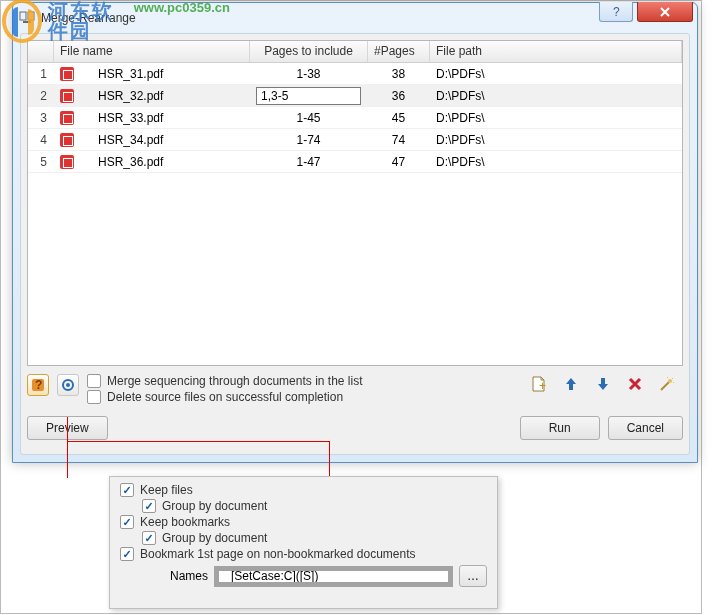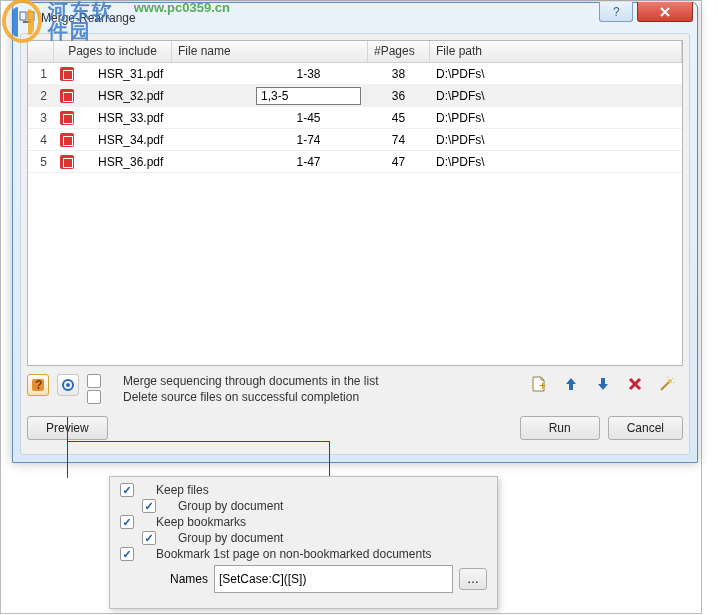--- a/index.html
+++ b/index.html
@@ -42,35 +42,35 @@
 .gc.c1 { display:flex; align-items:center; gap:24px; }
 .pdficon { width:14px; height:14px; display:inline-block; background:#d33; position:relative; border-radius:2px; }
 .pdficon::after { content:''; position:absolute; left:3px; top:3px; width:8px; height:8px; border:1px solid #fff; border-radius:0; }
 .gc.c2 { text-align:center; }
 .gc.c3 { text-align:center; }
 .cellinput { width: 100%; height: 18px; border:1px solid #7a7a7a; padding: 1px 4px; font-size:12px; background:#fff; }
 
 .midrow { display:flex; align-items:flex-start; gap:8px; margin-top:8px; }
 .iconbtn { width:22px; height:22px; border:1px solid #c8c8c8; background:linear-gradient(#fff,#e8e8e8);
   display:flex; align-items:center; justify-content:center; border-radius:3px; }
-.chkrow { display:flex; align-items:center; gap:22px; color:#333; margin-bottom:2px; }
+.chkrow { display:flex; align-items:center; gap:6px; color:#333; margin-bottom:2px; }
 .chkbox { width:14px; height:14px; border:1px solid #989898; background:#fff; display:inline-flex; align-items:center; justify-content:center; border-radius:2px; }
 .chkbox.checked::after { content:'✓'; color:#1a5da8; font-size:11px; line-height:1; font-weight:bold; }
 .rightactions { margin-left:auto; display:flex; align-items:center; gap:12px; padding-right:6px; }
 .ract { width:20px; height:20px; display:flex; align-items:center; justify-content:center; }
 
 .btnrow { display:flex; gap:8px; margin-top:10px; }
 .pushbtn { height:24px; padding: 0 18px; border:1px solid #adadad; background:linear-gradient(#f6f6f6,#e4e4e4);
   border-radius:3px; display:flex; align-items:center; justify-content:center; color:#222; }
 
 .popup { position:absolute; left:109px; top:476px; width:389px; height:133px;
   border:1px solid #bfbfbf; background:#f0f0f0; box-shadow: 2px 2px 6px rgba(0,0,0,0.2); padding:6px 10px; }
 .popup .indent { margin-left:22px; }
 .nameRow { display:flex; align-items:center; gap:6px; margin-top:4px; margin-left:50px; }
-.nameInput { flex:1; height:28px; border:1px solid #a3a3a3; padding:2px 4px; background:#fff; }
+.nameInput { flex:1; height:21px; border:5px solid #a3a3a3; padding:2px 12px; background:#fff; }
 .dotbtn { width:28px; height:22px; border:1px solid #adadad; background:linear-gradient(#f6f6f6,#e4e4e4);
   border-radius:3px; display:flex; align-items:center; justify-content:center; }
 
 .leader { position:absolute; pointer-events:none; }
 .leader.v1 { left:67px; top:417px; width:1px; height:61px; background:#d00; }
 .leader.h1 { left:67px; top:441px; width:262px; height:1px; background:#d00; }
 .leader.v2 { left:329px; top:441px; width:1px; height:37px; background:#d00; }
 
 .watermark { position:absolute; left:2px; top:2px; width:228px; height:38px; opacity:0.85; pointer-events:none;
   display:flex; align-items:center; gap:6px; }
@@ -109,22 +109,22 @@
             <path d="M3 3 L11 11 M11 3 L3 11" stroke="#fff" stroke-width="2"></path>
           </svg>
       </div>
     </div>
   </div>
 
   <div class="clientarea">
     <div class="grid">
       <div class="gridhead">
         <div class="gh c0"></div>
+        <div class="gh c1">File name</div>
         <div class="gh c2">Pages to include</div>
-        <div class="gh c1">File name</div>
         <div class="gh c3">#Pages</div>
         <div class="gh c4">File path</div>
       </div>
       <div id="gridbody">
           <div class="grow">
             <div class="gc c0">1</div>
             <div class="gc c1">
               <span class="pdficon"></span>
               <span>HSR_31.pdf</span>
             </div>

